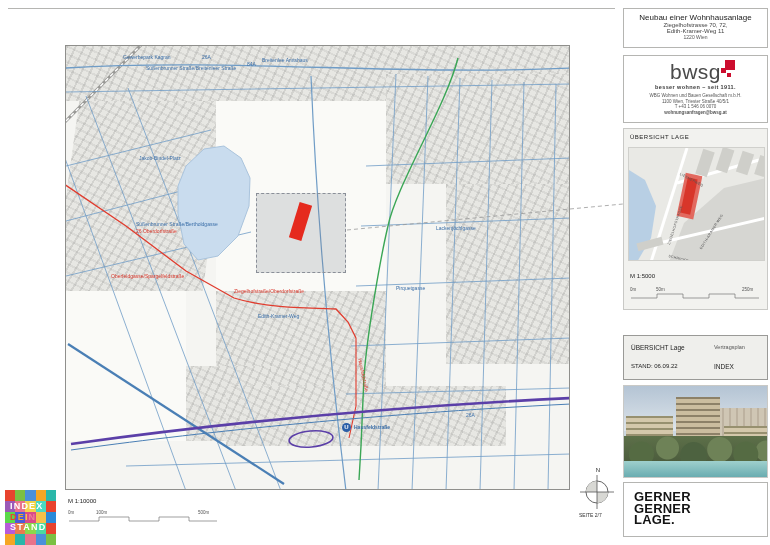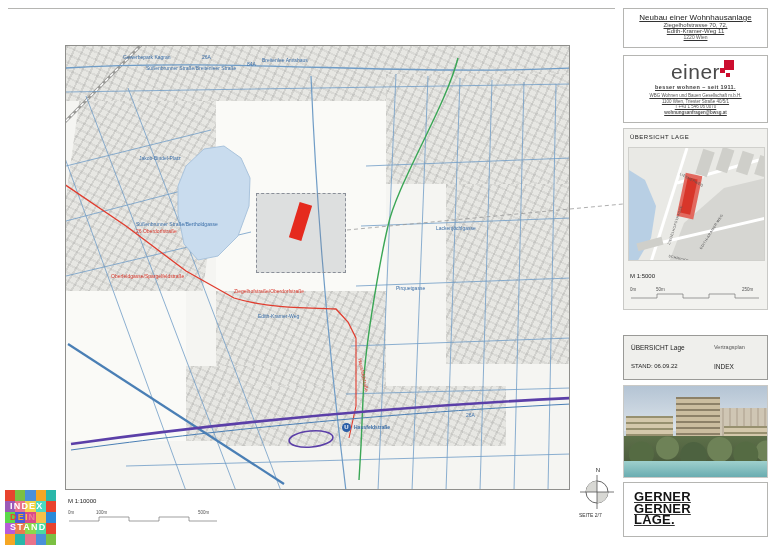--- a/index.html
+++ b/index.html
@@ -1,19 +1,19 @@
 <!DOCTYPE html>
 <html><head>
 <meta charset="utf-8">
 <style>
   * { margin:0; padding:0; box-sizing:border-box; }
   html,body { width:770px; height:545px; }
   body { position:relative; background:#fff; font-family:"Liberation Sans",sans-serif; color:#333; overflow:hidden; }
   .abs { position:absolute; }
-  .box { position:absolute; border:1px solid #b5b5b2; background:#fff;text-decoration:underline; }
+  .box { position:absolute; border:1px solid #b5b5b2; background:#fff; }
   
   #map-frame { left:65px; top:45px; width:505px; height:445px; border:1px solid #8f8f8c; background:#f5f5f2; overflow:hidden; }
   .bldg { position:absolute; background:
       repeating-linear-gradient(115deg, rgba(60,60,60,0.12) 0 2px, rgba(0,0,0,0) 2px 8px),
       repeating-linear-gradient(25deg, rgba(60,60,60,0.08) 0 2px, rgba(0,0,0,0) 2px 7px),
       #e7e7e3; }
   .field { position:absolute; background:#fafaf7; }
   .mlbl { position:absolute; font-size:5px; line-height:1; white-space:nowrap; transform-origin:0 0; }
   .mlbl.c-blue { color:#3a6ea8; }
   .mlbl.c-red  { color:#d8362a; }
@@ -147,21 +147,21 @@
 
 <div id="title-box" class="box">
   <div class="t1">Neubau einer Wohnhausanlage</div>
   <div class="t2">Ziegelhofstrasse 70, 72,</div>
   <div class="t3">Edith-Kramer-Weg 11</div>
   <div class="t4">1220 Wien</div>
 </div>
 
 <div id="bwsg-box" class="box">
   <span class="bwsg-word">
-    <span>einer</span>
+    <span>bwsg</span>
     <span class="bwsg-sq" style="width:10px;height:10px;right:-14px;top:-2px"></span>
     <span class="bwsg-sq" style="width:5px;height:5px;right:-5px;top:6px"></span>
     <span class="bwsg-sq" style="width:4px;height:4px;right:-10px;top:11px"></span>
   </span>
   <div class="bwsg-tag">besser wohnen – seit 1911.</div>
   <div class="bwsg-small">
     <div>WBG Wohnen und Bauen Gesellschaft m.b.H.</div>
     <div>1100 Wien, Triester Straße 40/5/1</div>
     <div>T +43 1 546 06 0070</div>
     <div class="em">wohnungsanfragen@bwsg.at</div>

